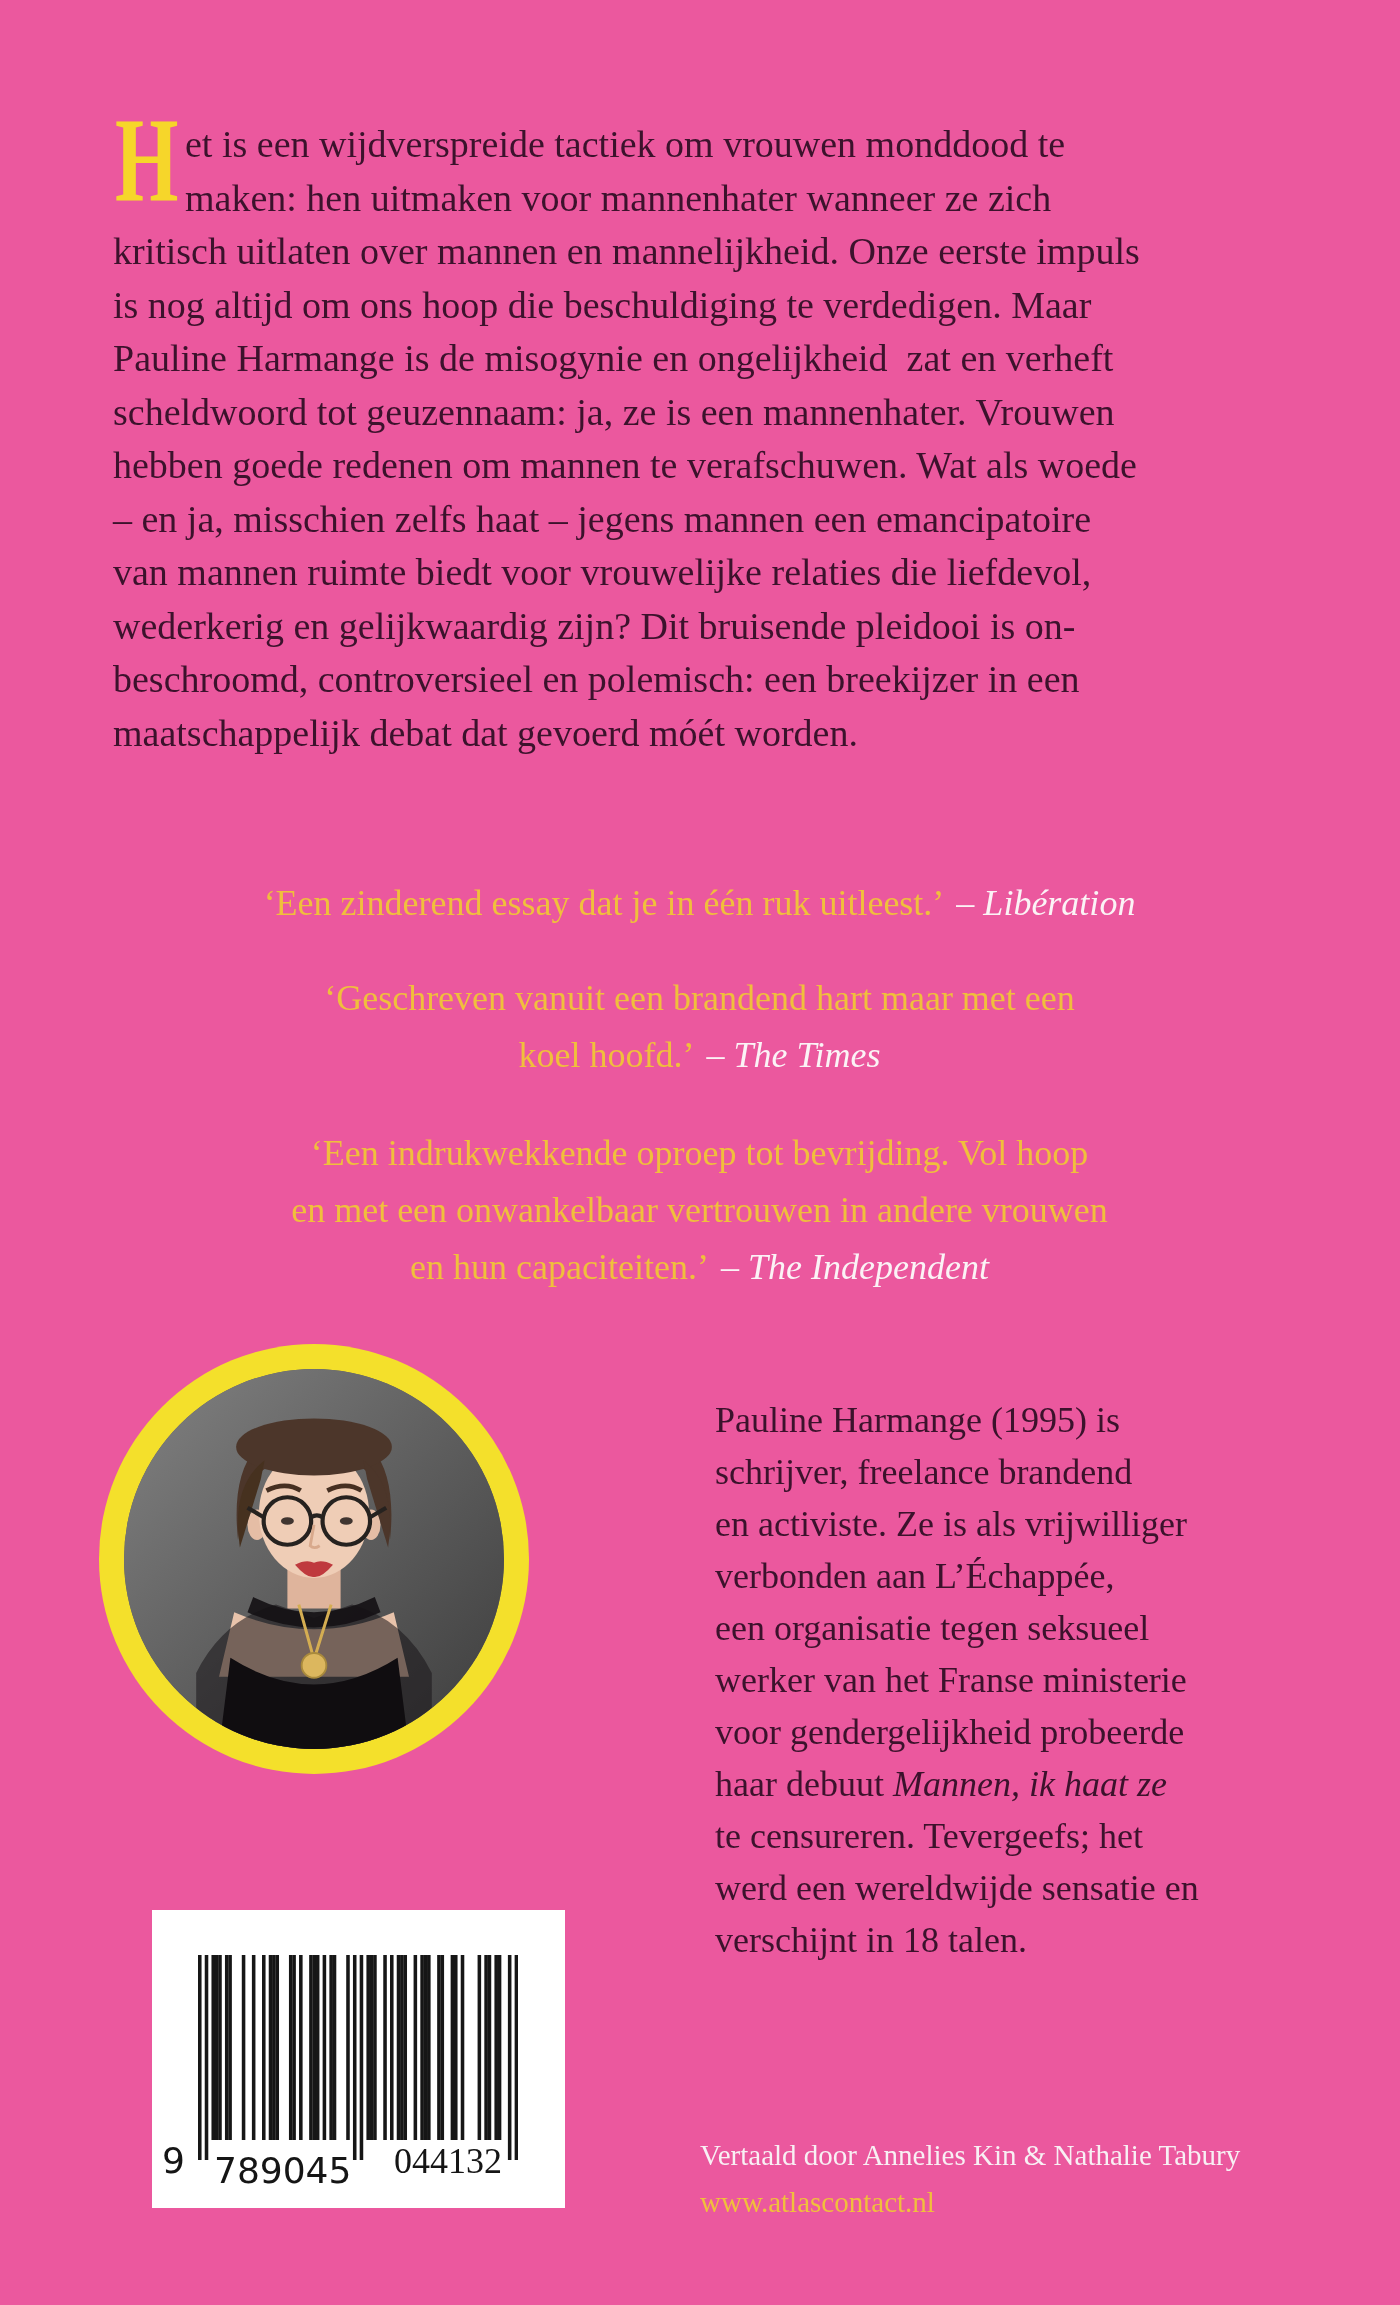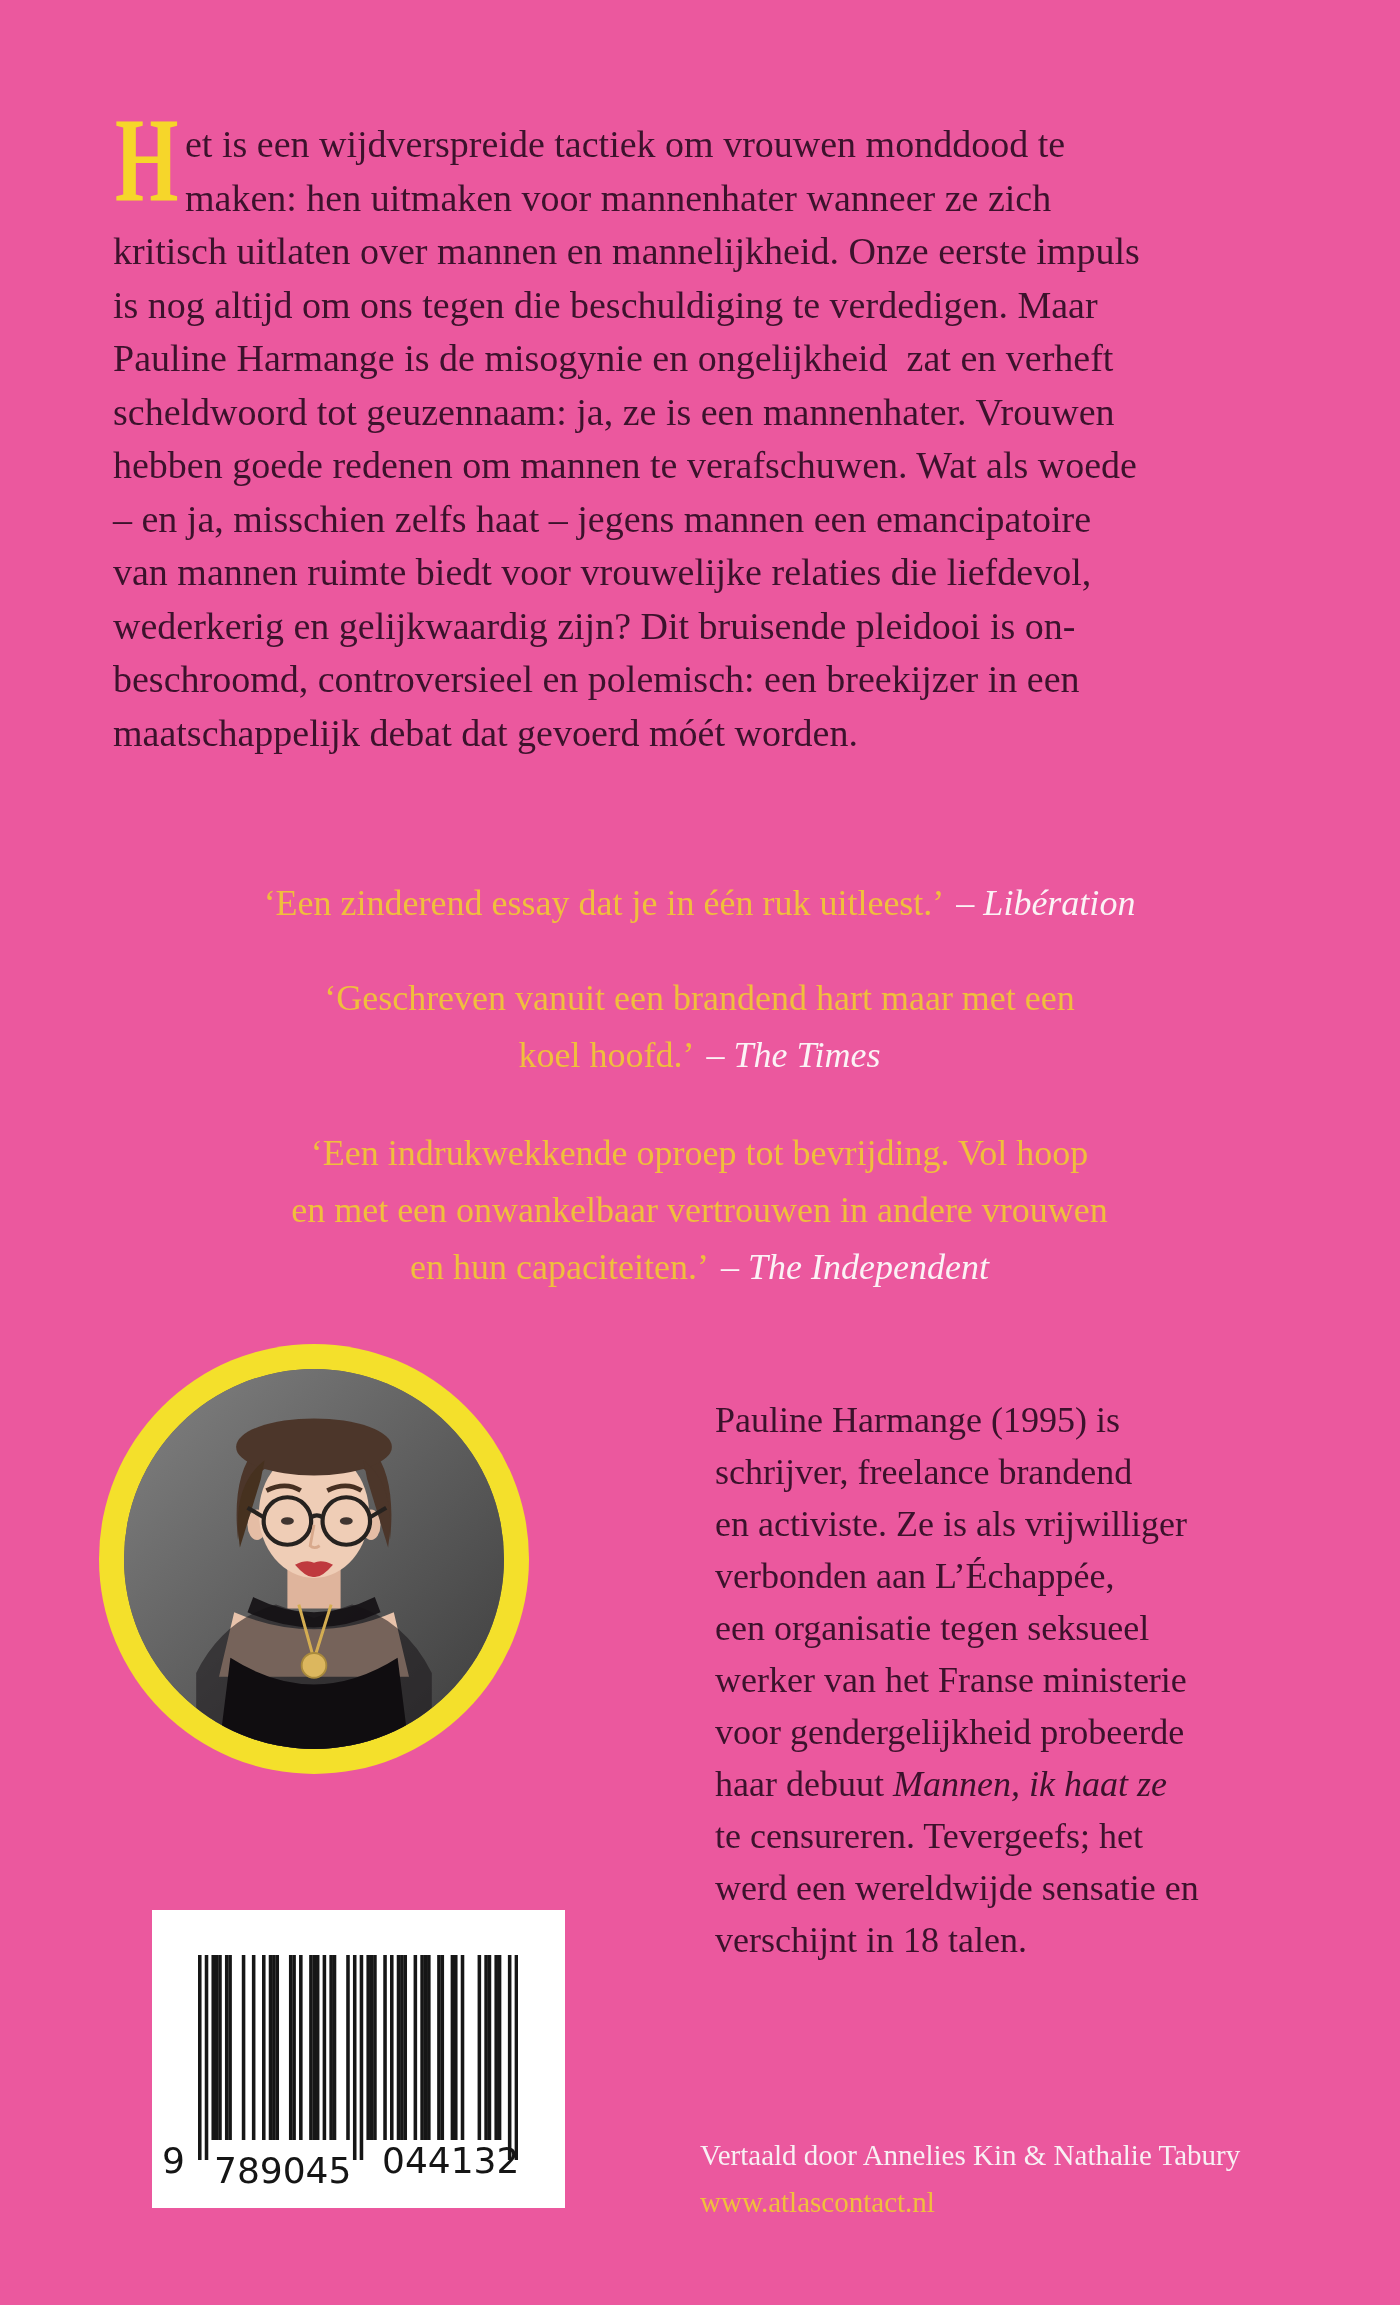--- a/index.html
+++ b/index.html
@@ -37,36 +37,36 @@
   .bio b{font-weight:normal;}
   .bio i{font-style:italic;}
   
   .barcode-box{position:absolute; left:152px; top:1910px; width:413px; height:298px; background:#ffffff;}
   .bars{position:absolute; left:46px; top:45px; width:320px; height:205px;}
   .bc-digits{position:absolute; left:46px; top:230px; width:320px; height:50px;
              font-family:"DejaVu Sans","Liberation Sans",sans-serif;
              font-size:36px; color:#151515;}
   .bc-9 {position:absolute; left:-36px; top:0;}
   .bc-g1{position:absolute; left:16px;  width:136px; top:0;margin-top:10px;}
-  .bc-g2{position:absolute; left:184px; width:136px; text-align:right; top:0;}
+  .bc-g2{position:absolute; left:168px; width:136px; text-align:right; top:0;font-family:Liberation Serif, serif;}
   
   .translator{position:absolute; left:700px; top:2139px; font-size:29px; color:#f8f0f4; white-space:pre;}
   .website{position:absolute; left:700px; top:2186px; font-size:29px; color:#f0bf3c; font-weight:normal; white-space:pre;}
 </style>
 </head>
 <body>
 
 <div class="cover">
 
   <section class="blurb">
     <span class="drop-cap">H</span>
     <div class="blurb-line indent">et is een wijdverspreide tactiek om vrouwen monddood te</div>
     <div class="blurb-line indent">maken: hen uitmaken voor mannenhater wanneer ze zich</div>
     <div class="blurb-line">kritisch uitlaten over mannen en mannelijkheid. Onze eerste impuls</div>
-    <div class="blurb-line">is nog altijd om ons tegen die beschuldiging te verdedigen. Maar</div>
+    <div class="blurb-line">is nog altijd om ons hoop die beschuldiging te verdedigen. Maar</div>
     <div class="blurb-line">Pauline Harmange is de misogynie en ongelijkheid  zat en verheft</div>
     <div class="blurb-line">scheldwoord tot geuzennaam: ja, ze is een mannenhater. Vrouwen</div>
     <div class="blurb-line">hebben goede redenen om mannen te verafschuwen. Wat als woede</div>
     <div class="blurb-line">– en ja, misschien zelfs haat – jegens mannen een emancipatoire</div>
     <div class="blurb-line">van mannen ruimte biedt voor vrouwelijke relaties die liefdevol,</div>
     <div class="blurb-line">wederkerig en gelijkwaardig zijn? Dit bruisende pleidooi is on-</div>
     <div class="blurb-line">beschroomd, controversieel en polemisch: een breekijzer in een</div>
     <div class="blurb-line">maatschappelijk debat dat gevoerd móét worden.</div>
   </section>
 

